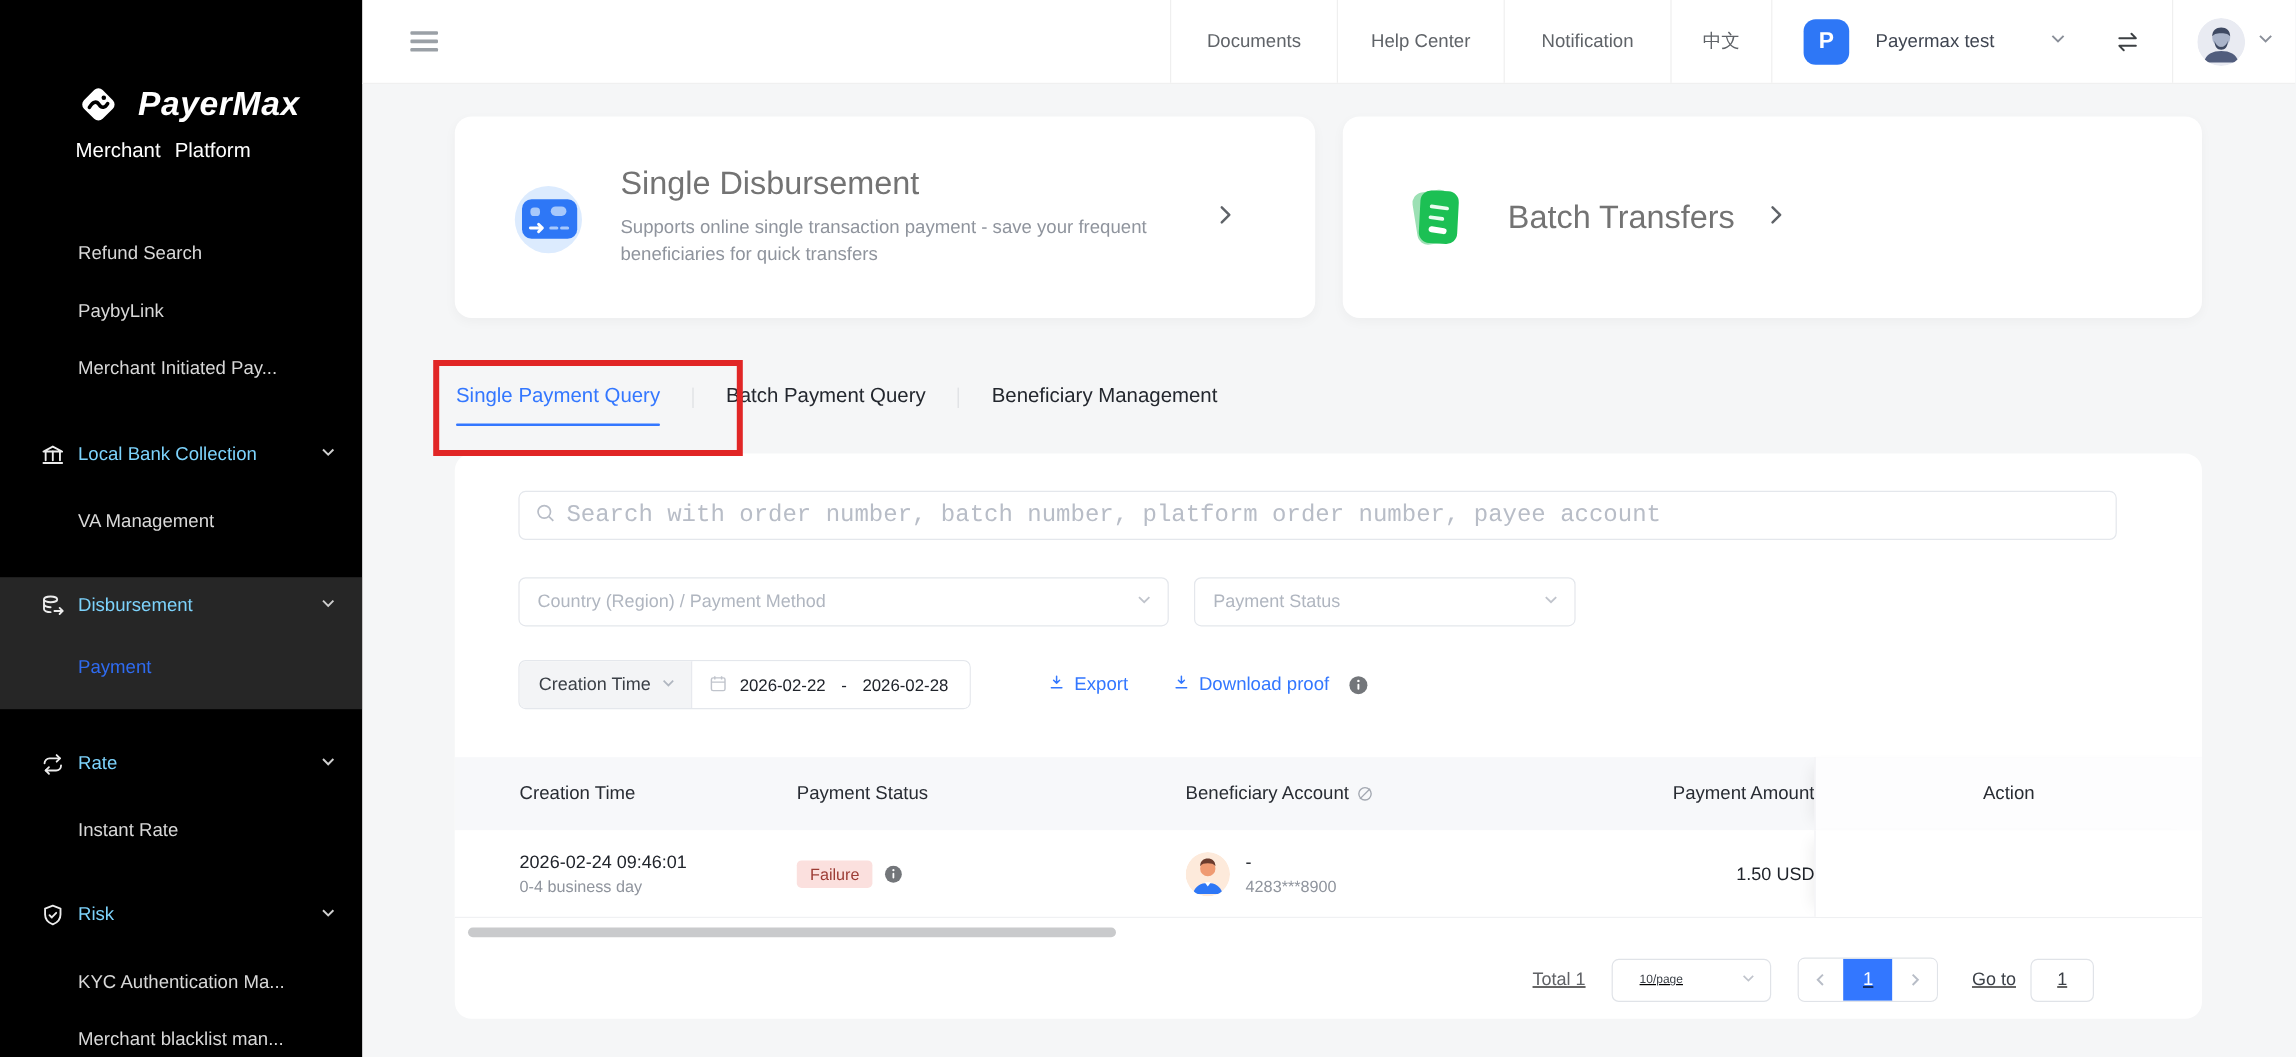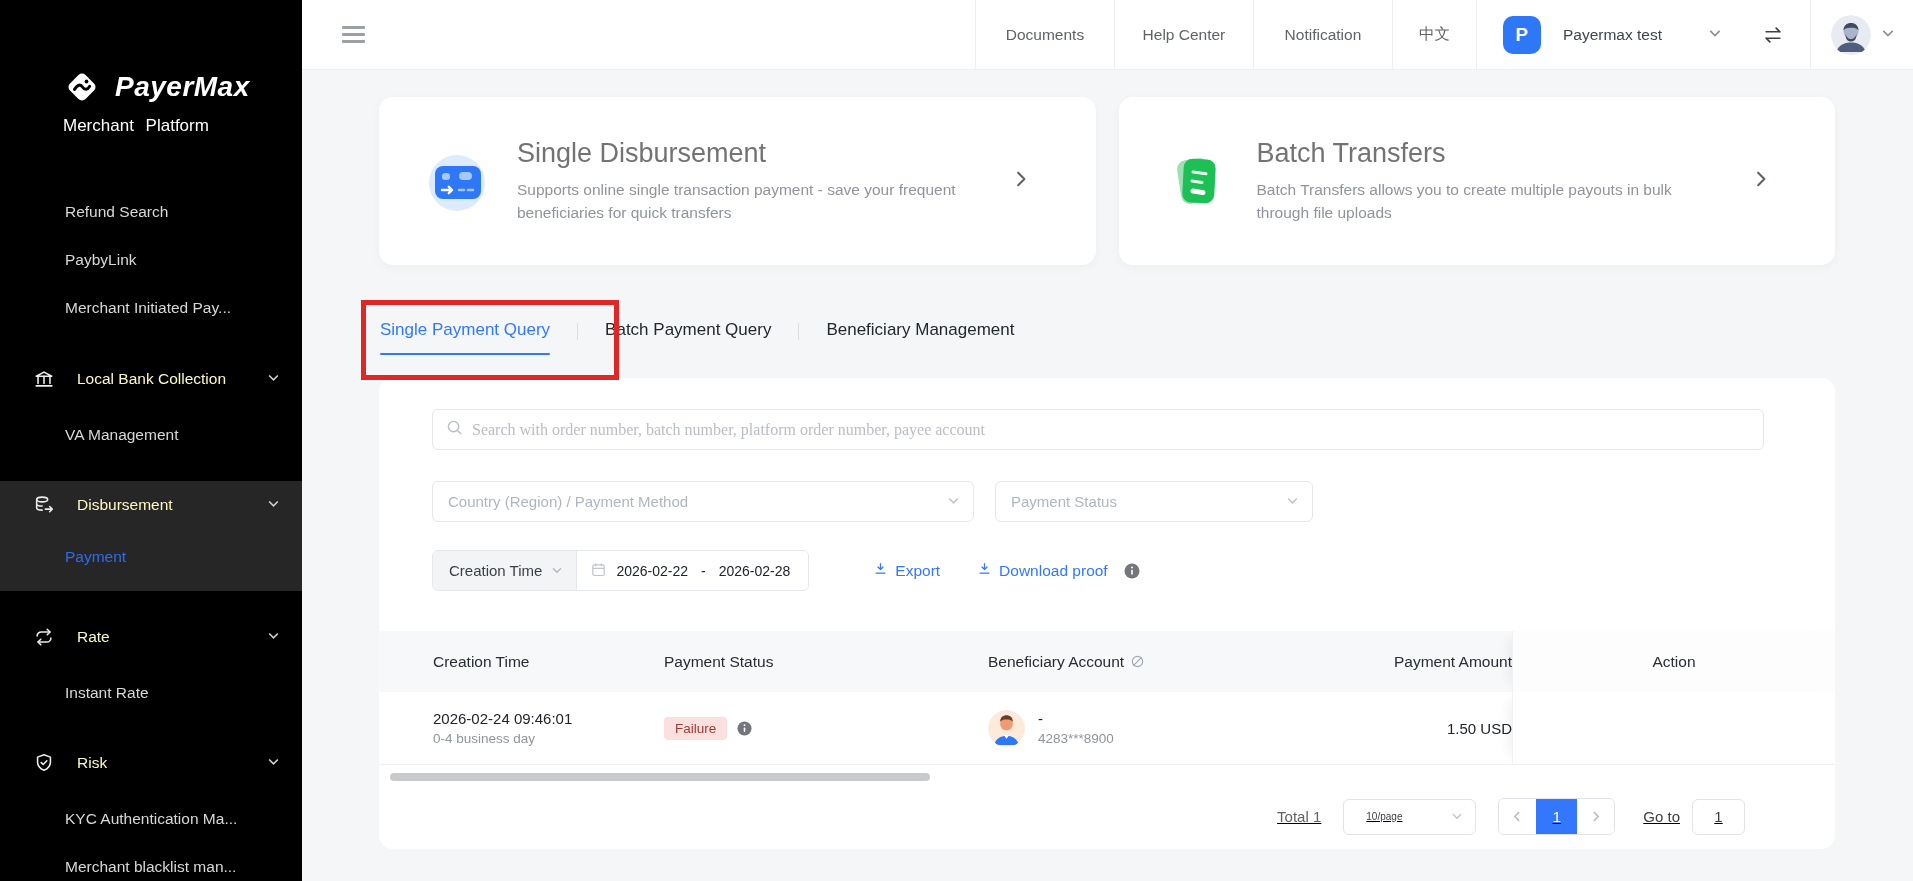--- a/index.html
+++ b/index.html
@@ -7,21 +7,21 @@
   body { display:flex; font-family:"Liberation Sans", sans-serif; background:#f5f6f7; }
 
   
   .sidebar { width:302px; height:881px; background:#000; flex-shrink:0; overflow:hidden; }
   .logo-row { margin:66px 0 0 62px; display:flex; align-items:center; gap:13px; height:42px; }
   .logo-text { color:#fff; font-size:28px; font-weight:bold; font-style:italic; letter-spacing:.5px; }
   .logo-sub { margin:8px 0 0 63px; color:#fff; font-size:17px; word-spacing:7px; height:20px; }
   .menu { list-style:none; margin-top:52px; }
   .menu-item { height:48px; display:flex; align-items:center; color:#d8d8d8; font-size:15.5px; cursor:pointer; position:relative; }
   .menu-item .mi-label { margin-left:65px; white-space:nowrap; }
-  .menu-item.group .mi-label { margin-left:12px; color:#fef9c3; }
+  .menu-item.group .mi-label { margin-left:0; color:#7dd3fc; }
   .menu-item.group { padding-left:33px; }
   .mi-icon { width:22px; height:22px; margin-right:10px; display:inline-flex; }
   .mi-chev { position:absolute; right:22px; top:50%; transform:translateY(-50%); }
   .mt23 { margin-top:23px; } .mt8 { margin-top:8px; } .mt22 { margin-top:22px; }
   .active-section { background:#262626; margin-top:22px; padding-bottom:6px; }
   .menu-item.payment { height:56px; }
   .menu-item.payment .mi-label { color:#2f6bf0; }
 
   
   .main { flex:1; display:flex; flex-direction:column; position:relative; }
@@ -54,21 +54,21 @@
   .tabs-row { margin-top:46px; display:flex; align-items:center; height:40px; padding-left:1px; }
   .tab { font-size:17px; color:#23272e; cursor:pointer; position:relative; padding-bottom:2px; }
   .tab.active { color:#3377ff; }
   .tab.active::after { content:""; position:absolute; left:0; right:0; bottom:-13px; height:2.5px; background:#3377ff; border-radius:1px; }
   .tab-div { width:1px; height:17px; background:#dcdee2; margin:0 27px; }
   .annotation-box { position:absolute; left:59px; top:230px; width:258px; height:80px; border:5px solid #e12626; pointer-events:none; z-index:5; }
 
   
   .panel { margin-top:27px; background:#fff; border-radius:14px; height:471px; padding-top:31px; position:relative; }
   .search-wrap { margin:0 71px 0 53px; height:41px; border:1px solid #e4e7ec; border-radius:6px; display:flex; align-items:center; padding-left:13px; gap:9px; background:#fff; }
-  .search-input { border:none; outline:none; flex:1; font-size:16px; font-family:Liberation Serif, serif; color:#0369a1; background:transparent; }
+  .search-input { border:none; outline:none; flex:1; font-size:20px; font-family:Liberation Mono, monospace; color:#0369a1; background:transparent; }
   .search-input::placeholder { color:#b8bdc7; }
   .filters-row { margin:31px 0 0 53px; display:flex; gap:21px; }
   .select-box { height:41px; border:1px solid #e4e7ec; border-radius:6px; display:flex; align-items:center; justify-content:space-between; padding:0 13px 0 15px; color:#b0b6c0; font-size:15px; cursor:pointer; background:#fff; }
   .sel-country { width:542px; }
   .sel-status { width:318px; }
   .time-row { margin:28px 0 0 53px; display:flex; align-items:center; }
   .time-composite { height:41px; border:1px solid #e4e7ec; border-radius:6px; display:flex; overflow:hidden; }
   .time-type { background:#f3f4f6; display:flex; align-items:center; gap:9px; padding:0 13px 0 16px; font-size:15px; color:#3a3f46; border-right:1px solid #e4e7ec; cursor:pointer; }
   .time-range { display:flex; align-items:center; gap:9px; padding:0 18px 0 13px; font-size:14px; color:#20242b; background:#fff; cursor:pointer; }
   .date-sep { color:#20242b; margin:0 4px; }
@@ -302,21 +302,20 @@
         <span class="card-icon-wrap">
           <svg width="64" height="64" viewBox="0 0 64 64">
             <rect x="14" y="10" width="32" height="44" rx="9" fill="#9ce0b4" transform="rotate(-9 30 32)"></rect>
             <rect x="18" y="10" width="32" height="44" rx="9" fill="#1cc054" transform="rotate(3 34 32)"></rect>
             <path d="M28 23l13 1.8M27 32l10 1.4" stroke="#e9fbef" stroke-width="3" stroke-linecap="round" fill="none"></path>
             <path d="M28 42l10 1.6" stroke="#fff" stroke-width="5" stroke-linecap="round" fill="none"></path>
           </svg>
         </span>
         <span class="card-texts">
           <div class="card-title">Batch Transfers</div>
-          <div class="card-desc">Batch Transfers allows you to create multiple payouts in bulk through file uploads</div>
         </span>
         <span class="card-chev">
           <svg width="16" height="16" viewBox="0 0 14 14" fill="none" stroke="#5f6368" stroke-width="1.8" stroke-linecap="round" stroke-linejoin="round">
               <path d="M4.5 1.5l5.5 5.5-5.5 5.5"></path>
             </svg>
         </span>
       </div>
     </div>
 
     <div class="tabs-row">

